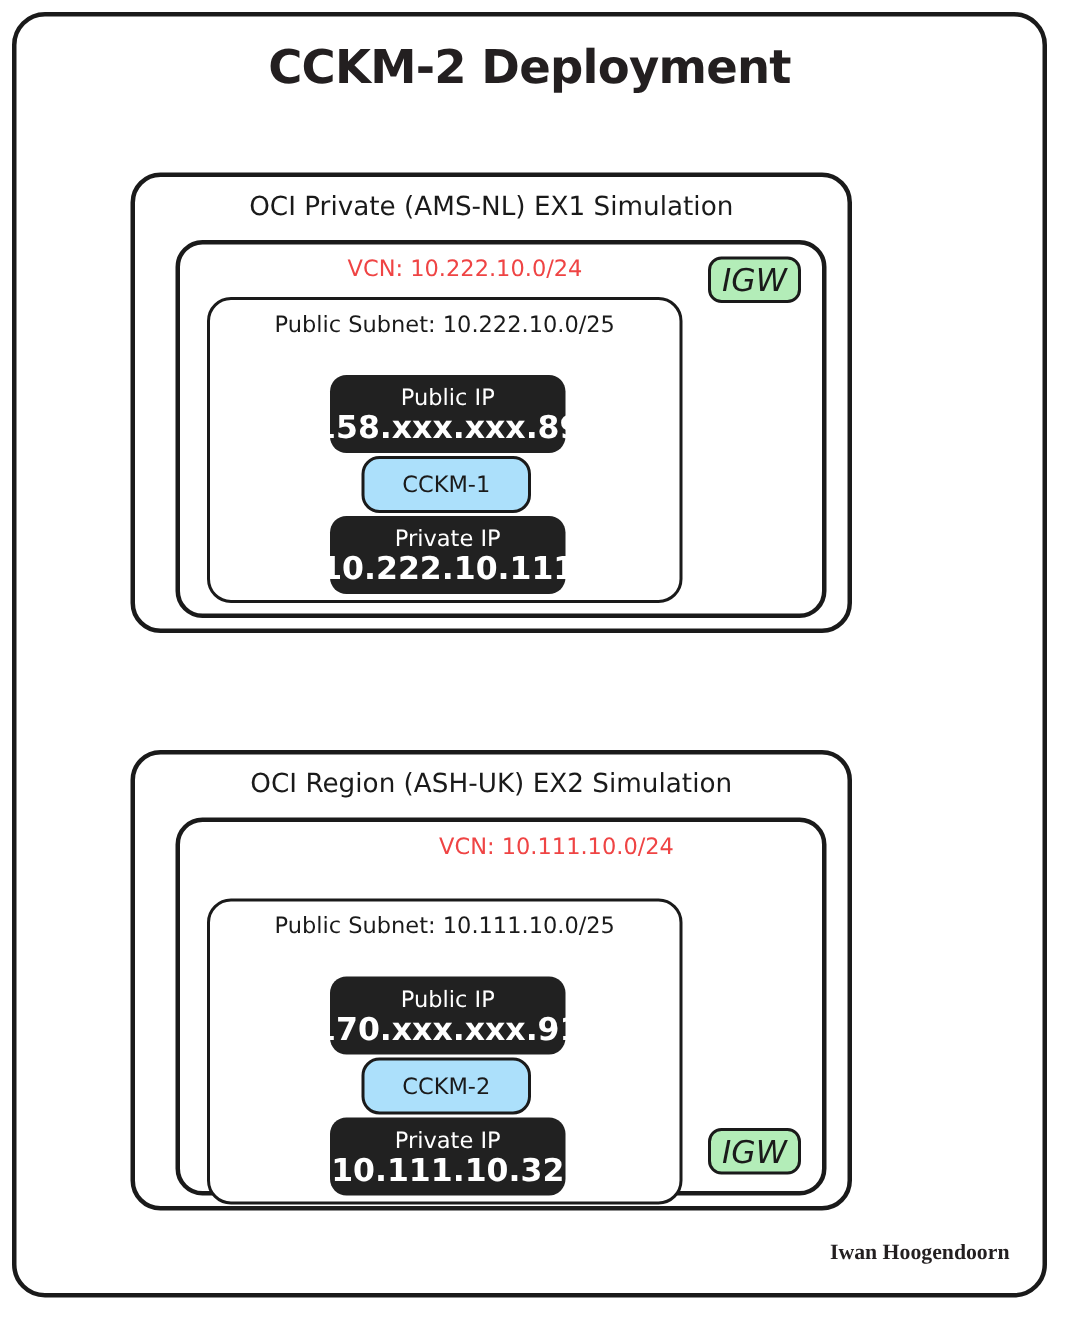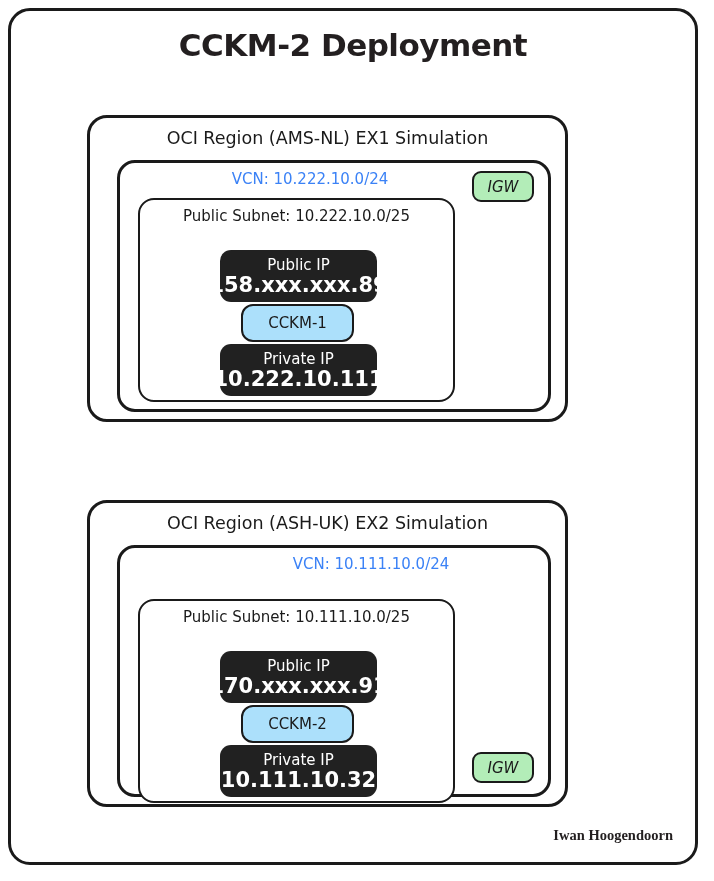--- a/index.html
+++ b/index.html
@@ -70,21 +70,21 @@
     border: 3px solid #1a1a1a;
     border-radius: 18px;
     background: #ffffff;
   }
   .vcn-label {
     position: absolute;
     top: 7px;
     text-align: center;
     font-family: "DejaVu Sans", sans-serif;
     font-size: 15px;
-    color: #3b82f6;
+    color: #ef4444;
     white-space: nowrap;
   }
 
   
   .subnet-box {
     position: absolute;
     box-sizing: border-box;
     border: 2.6px solid #1a1a1a;
     border-radius: 16px;
     background: #ffffff;
@@ -146,21 +146,21 @@
   .gateway-box {
     position: absolute;
     box-sizing: border-box;
     background: #b3edb8;
     border: 2.4px solid #1a1a1a;
     border-radius: 9px;
     display: flex;
     align-items: center;
     justify-content: center;
     font-family: "DejaVu Sans", sans-serif;
-    font-size: 15px;
+    font-size: 21px;
     font-style: italic;
     color: #1a1a1a;
   }
 
   
   #signature {
     position: absolute;
     right: 22px;
     bottom: 18px;
     font-family: Liberation Serif, serif;
@@ -172,21 +172,21 @@
 </style>
 </head>
 <body>
 
 <div id="outer-frame">
 
   <div id="page-title">CCKM-2 Deployment</div>
 
   <div class="region-box" style="left:76px; top:104px; width:481px; height:307px;">
 
-    <div class="region-label">OCI Region (AMS-NL) EX1 Simulation</div>
+    <div class="region-label">OCI Private (AMS-NL) EX1 Simulation</div>
 
     <div class="vcn-box" style="left:27px; top:42px; width:434px; height:252px;">
 
       <div class="vcn-label" style="left:0; width:380px;">VCN: 10.222.10.0/24</div>
 
       <div class="gateway-box" style="right:14px; top:8px; width:62px; height:31px;">
         <span>IGW</span>
       </div>
 
       <div class="subnet-box" style="left:18px; top:35px; width:317px; height:204px;">

